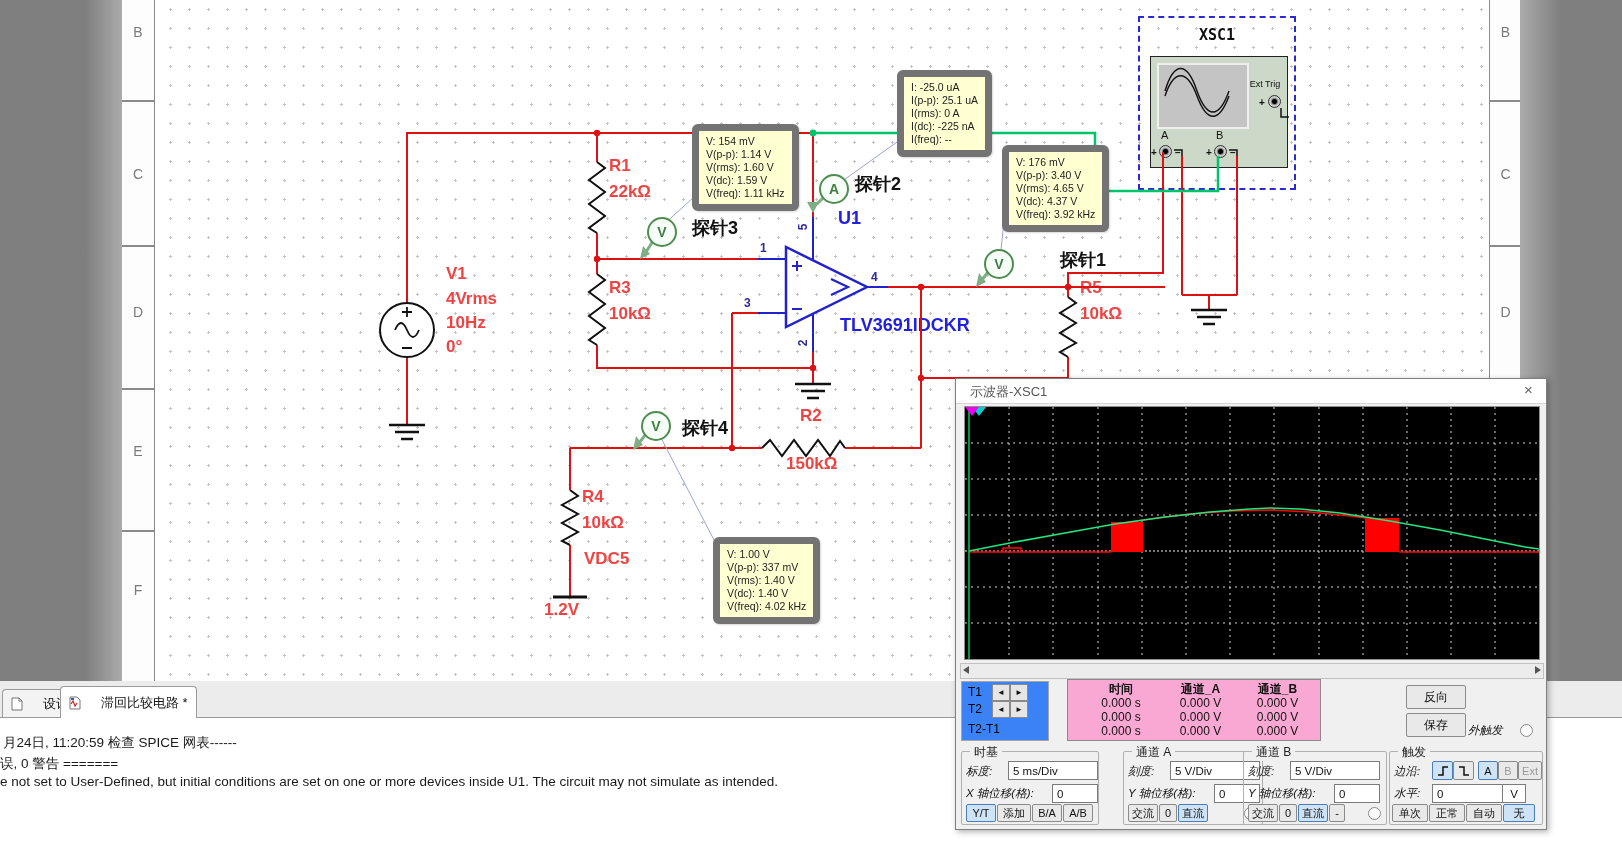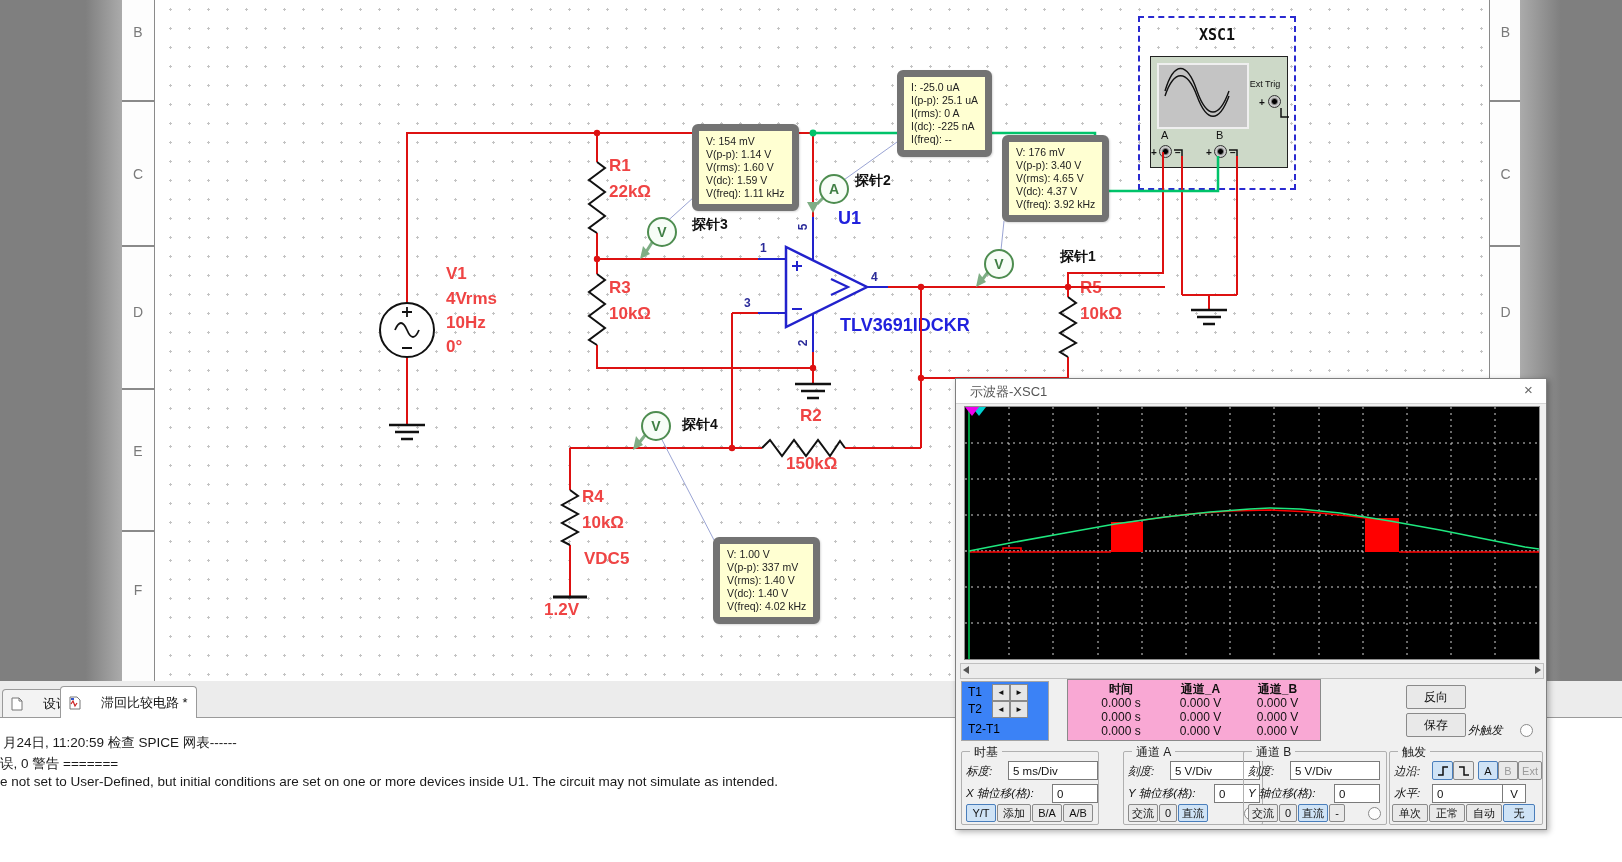--- a/index.html
+++ b/index.html
@@ -9,21 +9,21 @@
   .canvas{background-color:#ffffff;
     background-image:radial-gradient(#c3c3c3 1px, transparent 1.3px);
     background-size:19px 19px;background-position:7px 0px;}
   .band-l{background:linear-gradient(to right,#7f7f7f 0%,#7f7f7f 70%,#ababab 100%);}
   .band-r{background:linear-gradient(to right,#ababab 0%,#7f7f7f 40%,#7f7f7f 100%);}
   .ruler{background:#fdfdfd;}
   .ruler-letter{position:absolute;left:0;width:100%;text-align:center;color:#7a7a7a;font-size:14px;}
   .ruler-sep{position:absolute;left:0;width:100%;height:2px;background:#8a8a8a;}
   .clabel{position:absolute;font-weight:bold;font-size:17px;color:#ef4444;white-space:nowrap;}
   .blabel{position:absolute;font-weight:bold;font-size:18px;color:#2121dd;white-space:nowrap;}
-  .plabel{position:absolute;font-weight:bold;font-size:14px;color:#111;white-space:nowrap;}
+  .plabel{position:absolute;font-weight:bold;font-size:18px;color:#111;white-space:nowrap;}
   .pin{position:absolute;font-size:12px;color:#2b2b9a;font-weight:bold;}
   .probe-icon{position:absolute;width:26px;height:26px;border:2px solid #4e8d50;border-radius:50%;
      background:#f7fdf7;color:#3f7f44;font-weight:bold;font-size:14px;display:flex;
      align-items:center;justify-content:center;z-index:4;}
   .callout{position:absolute;background:#ffffd2;border:7px solid #737373;border-radius:6px;
      padding:4px 7px;font-size:10.5px;line-height:13px;color:#222;white-space:nowrap;z-index:4;
      box-shadow:1px 1px 2px rgba(0,0,0,.15);}
   
   .dlg{position:absolute;left:955px;top:378px;width:590px;height:450px;background:#f0f0f0;
      border:1px solid #7f7f7f;z-index:6;box-shadow:2px 2px 6px rgba(0,0,0,.3);font-size:12px;}
@@ -193,21 +193,21 @@
     <div>V(dc): 1.59 V</div>
     <div>V(freq): 1.11 kHz</div>
   </div>
   <div class="callout" style="left:897px;top:70px">
     <div>I: -25.0 uA</div>
     <div>I(p-p): 25.1 uA</div>
     <div>I(rms): 0 A</div>
     <div>I(dc): -225 nA</div>
     <div>I(freq): --</div>
   </div>
-  <div class="callout" style="left:1002px;top:135px">
+  <div class="callout" style="left:1002px;top:145px">
     <div>V: 176 mV</div>
     <div>V(p-p): 3.40 V</div>
     <div>V(rms): 4.65 V</div>
     <div>V(dc): 4.37 V</div>
     <div>V(freq): 3.92 kHz</div>
   </div>
   <div class="callout" style="left:713px;top:537px">
     <div>V: 1.00 V</div>
     <div>V(p-p): 337 mV</div>
     <div>V(rms): 1.40 V</div>

